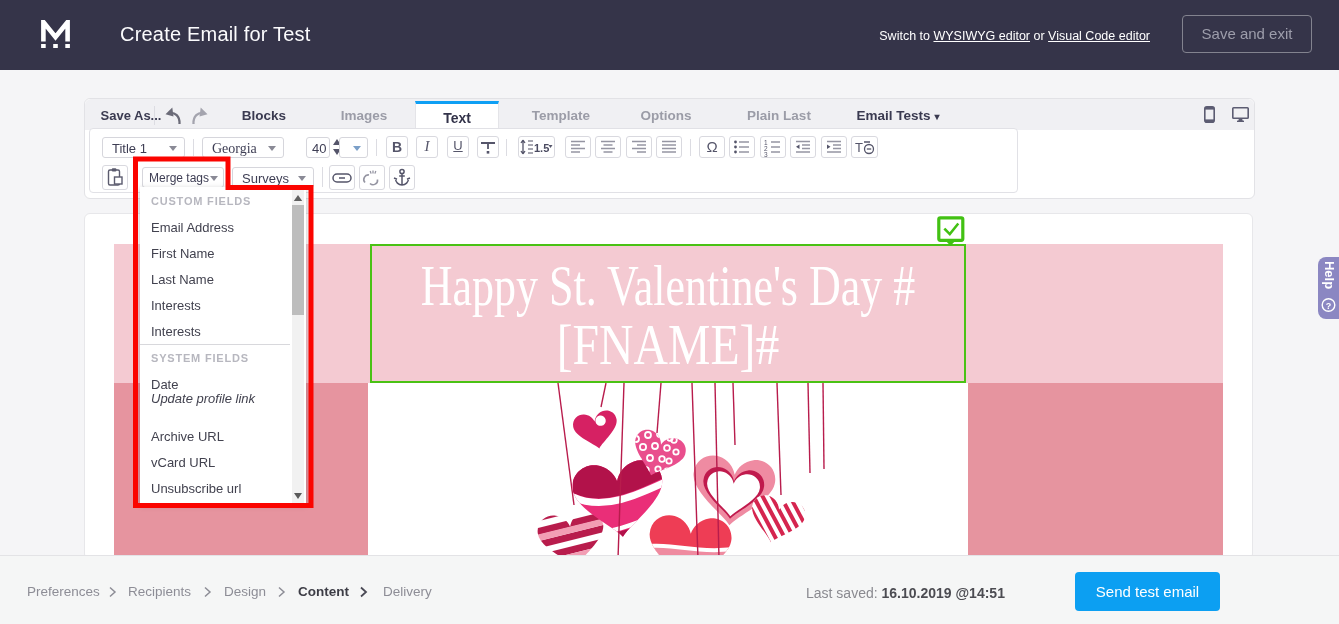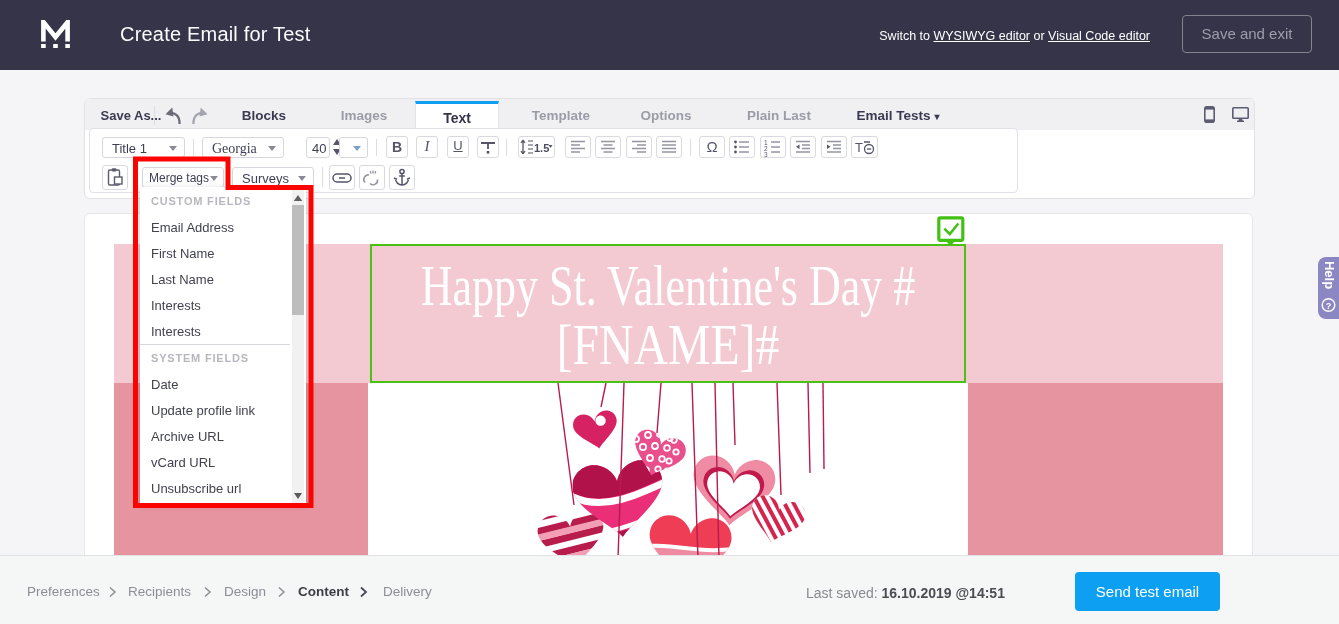--- a/index.html
+++ b/index.html
@@ -357,21 +357,21 @@
 <div id="drop">
   <div class="dhead" style="top:8px;">CUSTOM FIELDS</div>
   <div class="ditem" style="top:33px;">Email Address</div>
   <div class="ditem" style="top:59px;">First Name</div>
   <div class="ditem" style="top:85px;">Last Name</div>
   <div class="ditem" style="top:111px;">Interests</div>
   <div class="ditem" style="top:137px;">Interests</div>
   <div style="position:absolute;left:0;top:157px;width:150px;height:1px;background:#d8d8dc;"></div>
   <div class="dhead" style="top:165px;">SYSTEM FIELDS</div>
   <div class="ditem" style="top:190px;">Date</div>
-  <div class="ditem" style="top:216px;">Update profile link</div>
+  <div class="ditem" style="top:204px;font-style:italic;">Update profile link</div>
   <div class="ditem" style="top:242px;">Archive URL</div>
   <div class="ditem" style="top:268px;">vCard URL</div>
   <div class="ditem" style="top:294px;">Unsubscribe url</div>
   <div id="dscroll">
     <svg class="abs" style="left:0;top:7px" width="12" height="10" viewBox="0 0 12 10">
         <polygon points="6,1 10.2,7 1.8,7" fill="#606060"></polygon>
       </svg>
     <svg class="abs" style="left:0;top:304px" width="12" height="10" viewBox="0 0 12 10">
         <polygon points="6,8 10,2 2,2" fill="#5a5a5a"></polygon>
       </svg>

